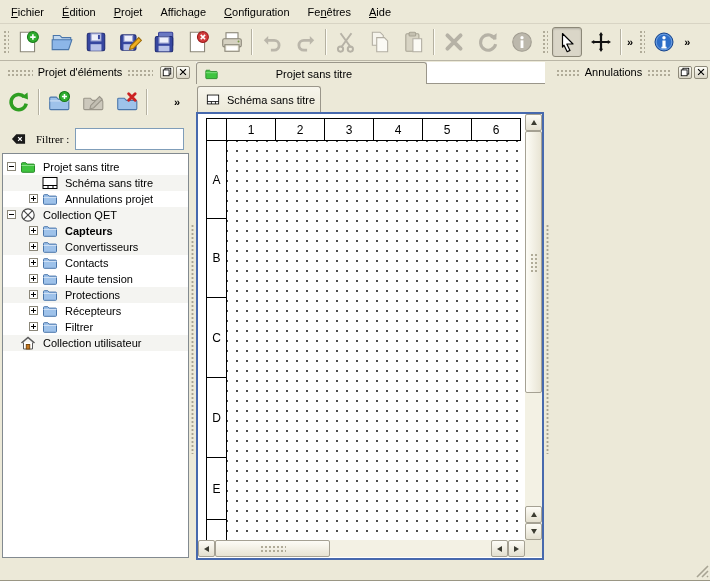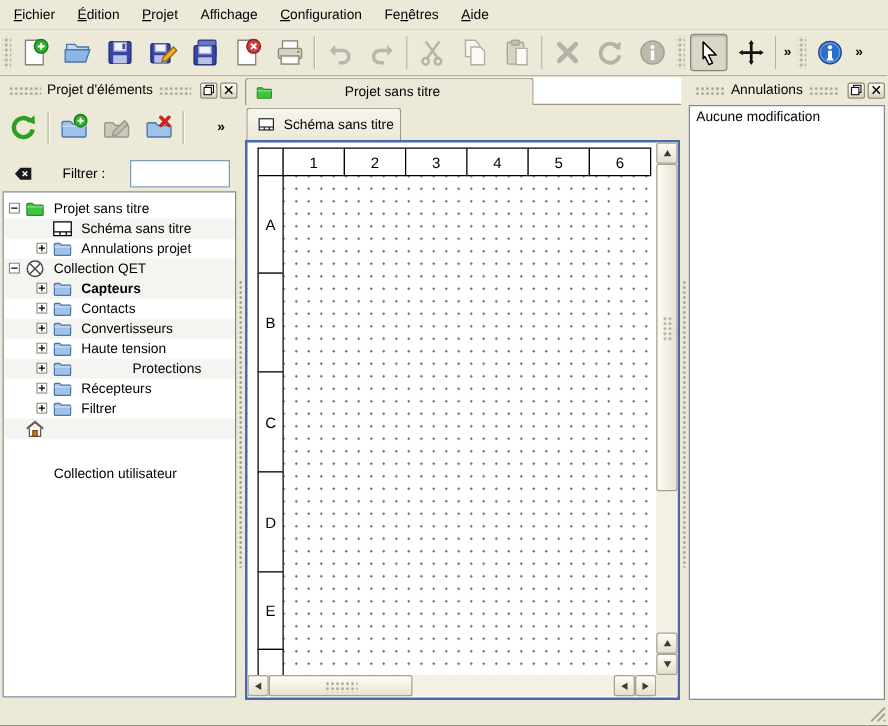--- a/index.html
+++ b/index.html
@@ -40,21 +40,21 @@
             border-radius:2px;margin-left:2px;display:flex;align-items:center;justify-content:center;padding:0;}
   .dock-btn .icon{width:10px;height:10px;}
 
   
   .dock-toolbar{position:absolute;left:2px;top:82px;width:188px;height:40px;display:flex;align-items:center;}
   .dock-toolbar .chev{margin-left:auto;margin-right:10px;}
   .filter-row{position:absolute;left:2px;top:127px;width:188px;height:24px;display:flex;align-items:center;}
   .clear-btn{width:24px;height:20px;border:none;background:transparent;padding:0;margin-left:4px;
              display:flex;align-items:center;justify-content:center;}
   .clear-btn .icon{width:19px;height:16px;}
-  .filter-label{margin:0 20px;}
+  .filter-label{margin:0 6px;font-family:Liberation Serif, serif;}
   .filter-input{flex:1;margin-right:6px;height:18px;border:1px solid #7f9db9;background:#fff;
                 font:inherit;padding:1px 3px;min-width:0;}
   .tree{position:absolute;left:2px;top:153px;width:187px;height:405px;background:#fff;
         border:1px solid #828a90;box-sizing:border-box;overflow:hidden;padding-top:5px;}
   .tree-row{height:16px;position:relative;}
   .tree-row.alt{background:#f4f4f1;}
   .tree-row .expander{position:absolute;top:3px;width:9px;height:9px;}
   .tree-row .tree-icon{position:absolute;top:0;width:16px;height:16px;}
   .tree-label{position:absolute;top:0;line-height:16px;white-space:nowrap;}
 
@@ -447,79 +447,79 @@
           </svg>
         </span>
         <span class="icon tree-icon" style="width: 16px; height: 16px; left: 39px;">
           <svg viewBox="0 0 16 16">
             <path d="M1.5 4.5c0-.5.3-.8.8-.8h3.5l1.4 1.4h6.5c.5 0 .8.3.8.8v6.6c0 .5-.3.8-.8.8H2.3c-.5 0-.8-.3-.8-.8z" fill="#9ec2ea" stroke="#4a76aa"></path>
             <path d="M1.5 6.5h13" stroke="#cfe0f4"></path>
           </svg>
         </span>
         <span class="tree-label" style="left: 62px; font-weight: bold;">Capteurs</span>
       </div>
+      <div class="tree-row alt">
+        <span class="icon expander" style="width: 9px; height: 9px; left: 26px;">
+          <svg viewBox="0 0 9 9">
+            <rect x=".5" y=".5" width="8" height="8" fill="#fff" stroke="#8a8678"></rect>
+            <path d="M2 4.5h5M4.5 2v5" stroke="#000"></path>
+          </svg>
+        </span>
+        <span class="icon tree-icon" style="width: 16px; height: 16px; left: 39px;">
+          <svg viewBox="0 0 16 16">
+            <path d="M1.5 4.5c0-.5.3-.8.8-.8h3.5l1.4 1.4h6.5c.5 0 .8.3.8.8v6.6c0 .5-.3.8-.8.8H2.3c-.5 0-.8-.3-.8-.8z" fill="#9ec2ea" stroke="#4a76aa"></path>
+            <path d="M1.5 6.5h13" stroke="#cfe0f4"></path>
+          </svg>
+        </span>
+        <span class="tree-label" style="left: 62px;">Convertisseurs</span>
+      </div>
       <div class="tree-row">
         <span class="icon expander" style="width: 9px; height: 9px; left: 26px;">
           <svg viewBox="0 0 9 9">
             <rect x=".5" y=".5" width="8" height="8" fill="#fff" stroke="#8a8678"></rect>
             <path d="M2 4.5h5M4.5 2v5" stroke="#000"></path>
           </svg>
         </span>
         <span class="icon tree-icon" style="width: 16px; height: 16px; left: 39px;">
           <svg viewBox="0 0 16 16">
             <path d="M1.5 4.5c0-.5.3-.8.8-.8h3.5l1.4 1.4h6.5c.5 0 .8.3.8.8v6.6c0 .5-.3.8-.8.8H2.3c-.5 0-.8-.3-.8-.8z" fill="#9ec2ea" stroke="#4a76aa"></path>
             <path d="M1.5 6.5h13" stroke="#cfe0f4"></path>
           </svg>
         </span>
         <span class="tree-label" style="left: 62px;">Contacts</span>
       </div>
+      <div class="tree-row">
+        <span class="icon expander" style="width: 9px; height: 9px; left: 26px;">
+          <svg viewBox="0 0 9 9">
+            <rect x=".5" y=".5" width="8" height="8" fill="#fff" stroke="#8a8678"></rect>
+            <path d="M2 4.5h5M4.5 2v5" stroke="#000"></path>
+          </svg>
+        </span>
+        <span class="icon tree-icon" style="width: 16px; height: 16px; left: 39px;">
+          <svg viewBox="0 0 16 16">
+            <path d="M1.5 4.5c0-.5.3-.8.8-.8h3.5l1.4 1.4h6.5c.5 0 .8.3.8.8v6.6c0 .5-.3.8-.8.8H2.3c-.5 0-.8-.3-.8-.8z" fill="#9ec2ea" stroke="#4a76aa"></path>
+            <path d="M1.5 6.5h13" stroke="#cfe0f4"></path>
+          </svg>
+        </span>
+        <span class="tree-label" style="left: 62px;">Haute tension</span>
+      </div>
       <div class="tree-row alt">
         <span class="icon expander" style="width: 9px; height: 9px; left: 26px;">
           <svg viewBox="0 0 9 9">
             <rect x=".5" y=".5" width="8" height="8" fill="#fff" stroke="#8a8678"></rect>
             <path d="M2 4.5h5M4.5 2v5" stroke="#000"></path>
           </svg>
         </span>
         <span class="icon tree-icon" style="width: 16px; height: 16px; left: 39px;">
           <svg viewBox="0 0 16 16">
             <path d="M1.5 4.5c0-.5.3-.8.8-.8h3.5l1.4 1.4h6.5c.5 0 .8.3.8.8v6.6c0 .5-.3.8-.8.8H2.3c-.5 0-.8-.3-.8-.8z" fill="#9ec2ea" stroke="#4a76aa"></path>
             <path d="M1.5 6.5h13" stroke="#cfe0f4"></path>
           </svg>
         </span>
-        <span class="tree-label" style="left: 62px;">Convertisseurs</span>
-      </div>
-      <div class="tree-row">
-        <span class="icon expander" style="width: 9px; height: 9px; left: 26px;">
-          <svg viewBox="0 0 9 9">
-            <rect x=".5" y=".5" width="8" height="8" fill="#fff" stroke="#8a8678"></rect>
-            <path d="M2 4.5h5M4.5 2v5" stroke="#000"></path>
-          </svg>
-        </span>
-        <span class="icon tree-icon" style="width: 16px; height: 16px; left: 39px;">
-          <svg viewBox="0 0 16 16">
-            <path d="M1.5 4.5c0-.5.3-.8.8-.8h3.5l1.4 1.4h6.5c.5 0 .8.3.8.8v6.6c0 .5-.3.8-.8.8H2.3c-.5 0-.8-.3-.8-.8z" fill="#9ec2ea" stroke="#4a76aa"></path>
-            <path d="M1.5 6.5h13" stroke="#cfe0f4"></path>
-          </svg>
-        </span>
-        <span class="tree-label" style="left: 62px;">Haute tension</span>
-      </div>
-      <div class="tree-row alt">
-        <span class="icon expander" style="width: 9px; height: 9px; left: 26px;">
-          <svg viewBox="0 0 9 9">
-            <rect x=".5" y=".5" width="8" height="8" fill="#fff" stroke="#8a8678"></rect>
-            <path d="M2 4.5h5M4.5 2v5" stroke="#000"></path>
-          </svg>
-        </span>
-        <span class="icon tree-icon" style="width: 16px; height: 16px; left: 39px;">
-          <svg viewBox="0 0 16 16">
-            <path d="M1.5 4.5c0-.5.3-.8.8-.8h3.5l1.4 1.4h6.5c.5 0 .8.3.8.8v6.6c0 .5-.3.8-.8.8H2.3c-.5 0-.8-.3-.8-.8z" fill="#9ec2ea" stroke="#4a76aa"></path>
-            <path d="M1.5 6.5h13" stroke="#cfe0f4"></path>
-          </svg>
-        </span>
-        <span class="tree-label" style="left: 62px; margin-left: 41px;">Protections</span>
+        <span class="tree-label" style="left: 62px;">Protections</span>
       </div>
       <div class="tree-row">
         <span class="icon expander" style="width: 9px; height: 9px; left: 26px;">
           <svg viewBox="0 0 9 9">
             <rect x=".5" y=".5" width="8" height="8" fill="#fff" stroke="#8a8678"></rect>
             <path d="M2 4.5h5M4.5 2v5" stroke="#000"></path>
           </svg>
         </span>
         <span class="icon tree-icon" style="width: 16px; height: 16px; left: 39px;">
           <svg viewBox="0 0 16 16">
@@ -545,21 +545,21 @@
         <span class="tree-label" style="left: 62px;">Filtrer</span>
       </div>
       <div class="tree-row alt">
         <span class="icon tree-icon" style="width: 16px; height: 16px; left: 17px;">
           <svg viewBox="0 0 16 16">
             <path d="M1.5 8L8 2.5 14.5 8" fill="none" stroke="#5a5a5a" stroke-width="1.6"></path>
             <path d="M3.5 7.5V14h9V7.5" fill="#fff" stroke="#5a5a5a"></path>
             <rect x="6.3" y="9.5" width="3.4" height="4.5" fill="#c87820" stroke="#7a4a10"></rect>
           </svg>
         </span>
-        <span class="tree-label" style="left: 40px; margin-top: 36px;">Collection utilisateur</span>
+        <span class="tree-label" style="left: 40px;">Collection utilisateur</span>
       </div>
     </div>
 
   <div class="splitter" style="left:190px;">
       <div class="dots"></div>
     </div>
   <div class="splitter" style="left:545px;">
       <div class="dots"></div>
     </div>
 
@@ -649,22 +649,19 @@
         </button>
         <button class="dock-btn">
           <span class="icon" style="width: 10px; height: 10px;">
             <svg viewBox="0 0 12 12">
               <path d="M2.5 2.5l7 7m0-7l-7 7" stroke="#000" stroke-width="1.4"></path>
             </svg>
           </span>
         </button>
       </span>
   </div>
-  <div class="undo-list">
-    <div class="undo-item">Aucune modification</div>
-  </div>
 
   <div class="size-grip">
     <svg viewBox="0 0 14 14">
         <path d="M13 2L2 13M13 7L7 13M13 12l-1 1" stroke="#a8a493" stroke-width="1.6" fill="none"></path>
       </svg>
   </div>
 </div>
 
 </body></html>

